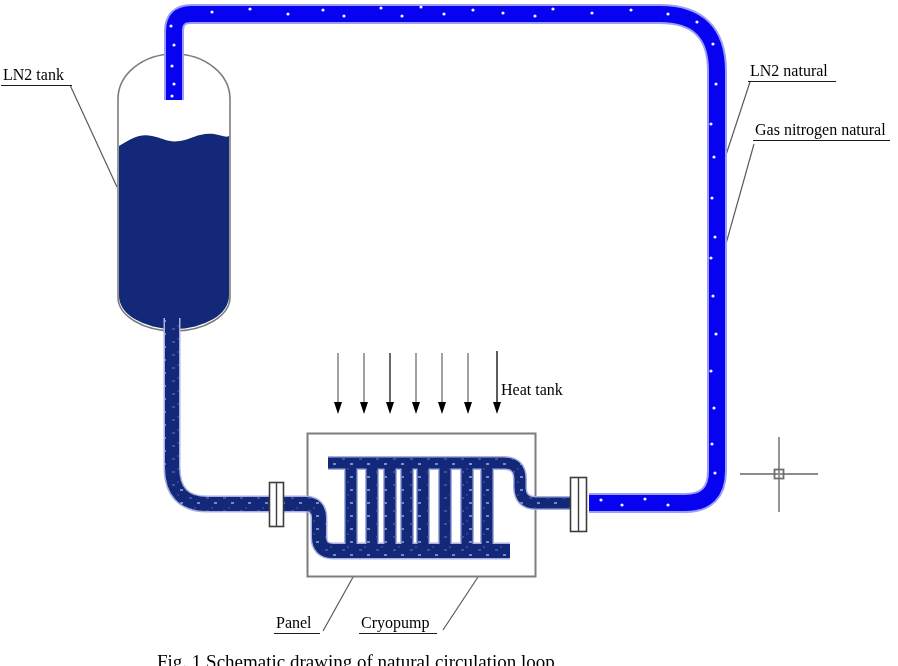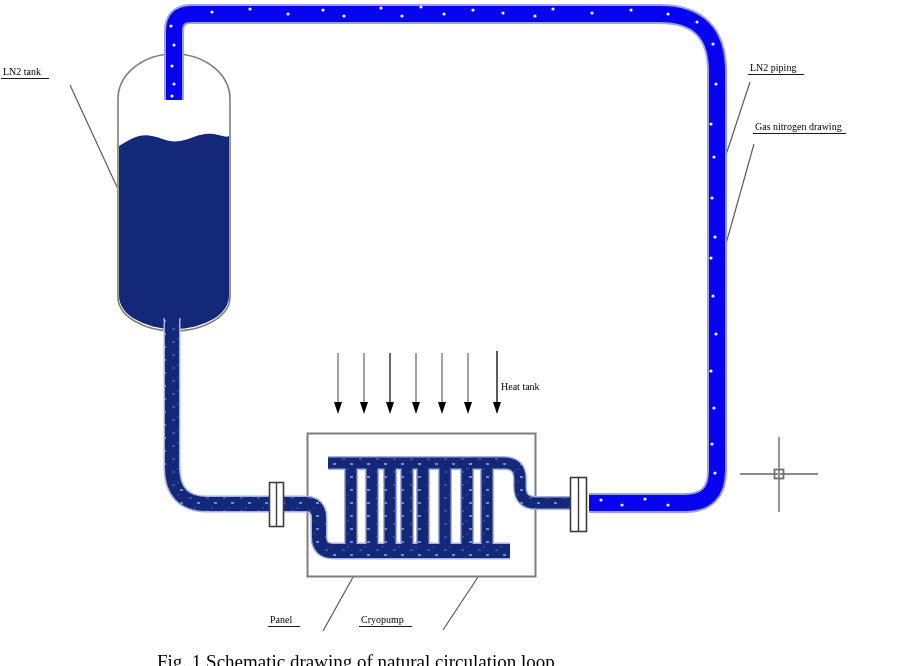--- a/index.html
+++ b/index.html
@@ -1,19 +1,19 @@
 <!DOCTYPE html>
 <html style="--pipe_blue: #0703f0; --pipe_fringe: #9b9ef7; --navy: #132879; --navy_fringe: #a9b1e2; --outline: #7d7d7d; --leader: #5a5a5a; --crosshair: #8c8c8c; --label_text: #000000;"><head>
 <meta charset="utf-8">
 <style>
   html,body{margin:0;padding:0;background:#fff;}
   .canvas{position:relative;width:898px;height:666px;background:#fff;overflow:hidden;
           font-family:"Liberation Serif", serif;}
   svg{position:absolute;left:0;top:0;}
-  .lbl{position:absolute;font-size:10px;color:var(--label_text,#000);white-space:nowrap;line-height:1.1;}
+  .lbl{position:absolute;font-size:16px;color:var(--label_text,#000);white-space:nowrap;line-height:1.1;}
   .underlined{border-bottom:1.4px solid #1c1c1c;padding:0 8px 1px 2px;}
   .caption{position:absolute;font-size:19px;color:#000;white-space:nowrap;}
   .stroke-blue{stroke:var(--pipe_blue,#0703f0);}
   .stroke-blue-fringe{stroke:var(--pipe_fringe,#9b9ef7);}
   .stroke-navy{stroke:var(--navy,#132879);}
   .stroke-navy-fringe{stroke:var(--navy_fringe,#a9b1e2);}
   .fill-navy{fill:var(--navy,#132879);}
   .outline{stroke:var(--outline,#7d7d7d);}
   .leader{stroke:var(--leader,#5a5a5a);}
   .xhair{stroke:var(--crosshair,#8c8c8c);}
@@ -170,20 +170,20 @@
     </g>
 
     <g class="xhair" fill="none" stroke-width="1.8">
       <line x1="740" y1="474" x2="818" y2="474"></line>
       <line x1="779" y1="437" x2="779" y2="512"></line>
       <rect x="774.5" y="469.5" width="9" height="9" stroke="#6f6f6f"></rect>
     </g>
   </svg>
 
   <div class="lbl underlined" style="left:1px;top:66px;">LN2 tank</div>
-  <div class="lbl underlined" style="left:748px;top:62px;">LN2 piping</div>
-  <div class="lbl underlined" style="left:753px;top:121px;padding-right:4px;">Gas nitrogen drawing</div>
+  <div class="lbl underlined" style="left:748px;top:62px;">LN2 natural</div>
+  <div class="lbl underlined" style="left:753px;top:121px;padding-right:4px;">Gas nitrogen natural</div>
   <div class="lbl" style="left:501px;top:381px;">Heat tank</div>
-  <div class="lbl underlined" style="left:268px;top:614px;">Panel</div>
+  <div class="lbl underlined" style="left:274px;top:614px;">Panel</div>
   <div class="lbl underlined" style="left:359px;top:614px;font-family:Liberation Serif, serif;">Cryopump</div>
 
   <div class="caption" style="left:157px;top:651px;">Fig. 1 Schematic drawing of natural circulation loop</div>
 </div>
 
 </body></html>

